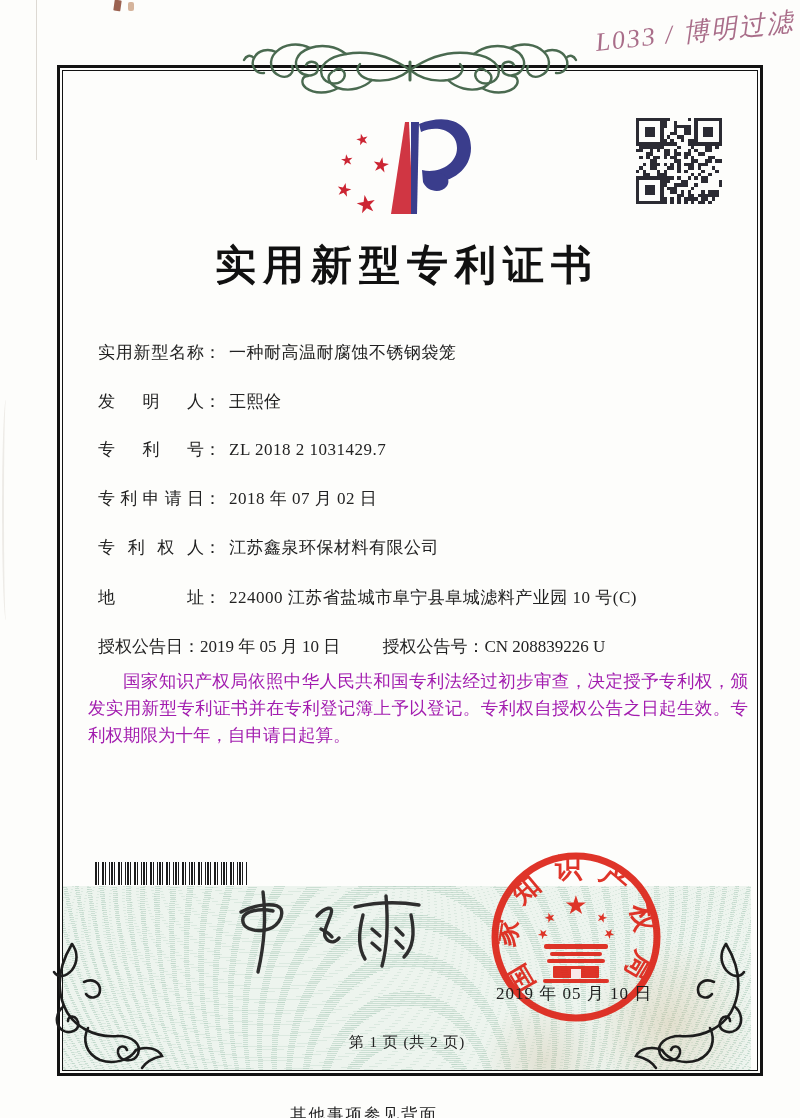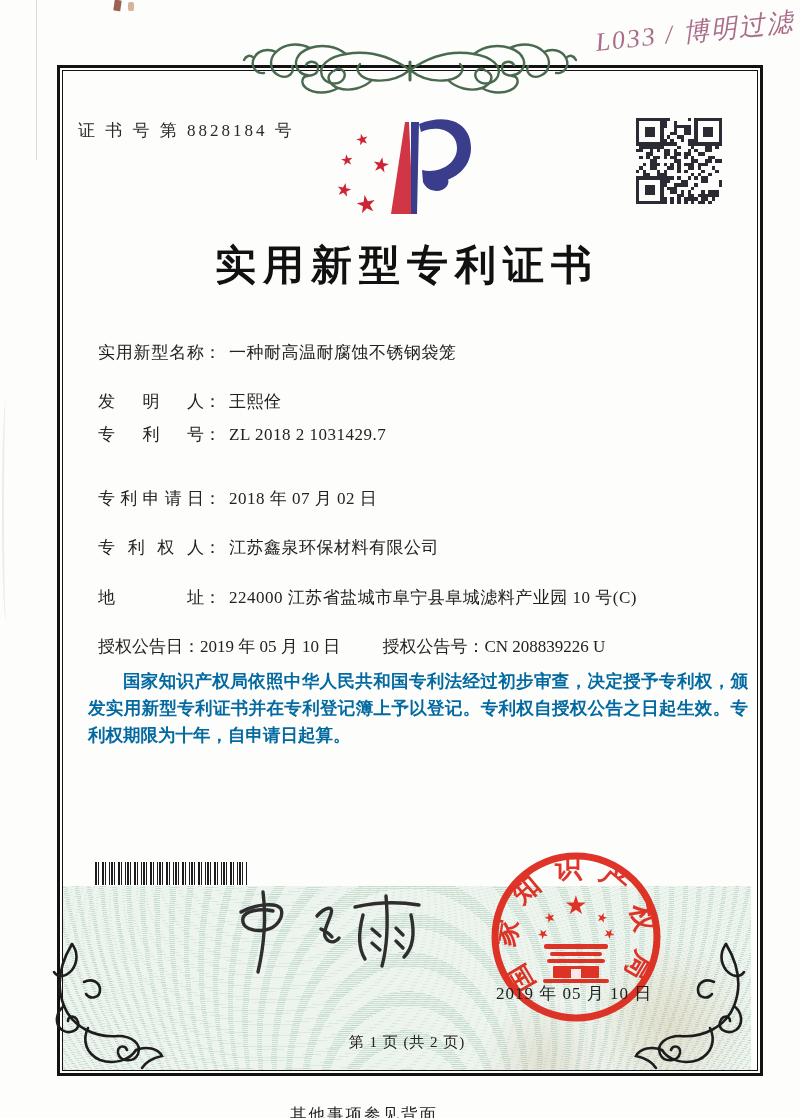--- a/index.html
+++ b/index.html
@@ -68,23 +68,22 @@
     text-align:justify;text-align-last:justify;
     vertical-align:top;
   }
   .field-colon{display:inline-block;margin-right:8px;}
   .field-value{letter-spacing:.5px;}
   .grant-row{position:absolute;left:0;top:294px;white-space:nowrap;}
   .grant-pair{margin-right:38px;}
 
   .body-text{
     position:absolute;left:88px;top:668px;width:660px;
-    font-size:17.5px;line-height:27px;color:#0369a1;
+    font-size:17.5px;line-height:27px;color:#a21caf;
     text-align:justify;
-    font-weight:bold;
   }
   .body-text p{margin:0 0 1px 0;text-indent:2em;}
 
   .barcode{
     position:absolute;left:95px;top:862px;width:152px;height:23px;
     background:repeating-linear-gradient(90deg,
       #1c1c1c 0 2px,#fff 2px 3px,#1c1c1c 3px 4px,#fff 4px 7px,
       #1c1c1c 7px 9px,#fff 9px 10px,#1c1c1c 10px 11px,#fff 11px 14px,
       #1c1c1c 14px 15px,#fff 15px 16px);
   }
@@ -142,21 +141,20 @@
         <path d="M170,34 C160,42 146,46 132,44 C120,42 114,34 120,28"></path>
         <path d="M132,44 C124,52 110,56 98,52 C88,48 86,40 92,36"></path>
         <path d="M98,52 C88,58 74,58 66,52 C60,47 62,40 68,40"></path>
         <path d="M14,22 C10,18 6,20 4,24"></path>
       </g>
       <use href="#orn-half" transform="translate(340,0) scale(-1,1)"></use>
       <path d="M170,26 L170,44" stroke-width="3"></path>
     </g>
   </svg>
 
-  <div class="cert-no">证 书 号 第 8828184 号</div>
 
   <svg class="logo-svg" width="170" height="128" viewBox="0 0 170 128">
     <path d="M72,12 L76,12 L80,104 L58,104 Z" fill="#cc2533" opacity=".92"></path>
     <path d="M78,12 L86,12 L84,104 L78,104 Z" fill="#3a3d8c"></path>
     <path d="M86,14 C116,2 138,14 138,38 C138,62 114,76 90,72 L89,60 C106,64 124,54 124,38 C124,22 106,14 88,22 Z" fill="#3a3d8c"></path>
     <path d="M92,64 C106,60 120,66 114,76 C108,84 94,82 90,72 Z" fill="#3a3d8c"></path>
     <text x="24" y="36" font-size="15" fill="#cc2533" transform="rotate(-14 24 36)">★</text>
     <text x="38" y="60" font-size="20" fill="#cc2533" transform="rotate(10 38 60)">★</text>
     <text x="8" y="56" font-size="15" fill="#cc2533" transform="rotate(-8 8 56)">★</text>
     <text x="2" y="84" font-size="18" fill="#cc2533" transform="rotate(12 2 84)">★</text>
@@ -361,21 +359,21 @@
 
   <div class="title">实用新型专利证书</div>
 
   <div class="fields">
     <div class="field-row" style="top:0">
       <span class="field-label">实用新型名称</span><span class="field-colon">：</span><span class="field-value">一种耐高温耐腐蚀不锈钢袋笼</span>
     </div>
     <div class="field-row" style="top:49px">
       <span class="field-label">发明人</span><span class="field-colon">：</span><span class="field-value">王熙佺</span>
     </div>
-    <div class="field-row" style="top:82px">
+    <div class="field-row" style="top:97px">
       <span class="field-label">专利号</span><span class="field-colon">：</span><span class="field-value">ZL 2018 2 1031429.7</span>
     </div>
     <div class="field-row" style="top:146px">
       <span class="field-label">专利申请日</span><span class="field-colon">：</span><span class="field-value">2018 年 07 月 02 日</span>
     </div>
     <div class="field-row" style="top:195px">
       <span class="field-label">专利权人</span><span class="field-colon">：</span><span class="field-value">江苏鑫泉环保材料有限公司</span>
     </div>
     <div class="field-row" style="top:245px">
       <span class="field-label">地址</span><span class="field-colon">：</span><span class="field-value">224000 江苏省盐城市阜宁县阜城滤料产业园 10 号(C)</span>

